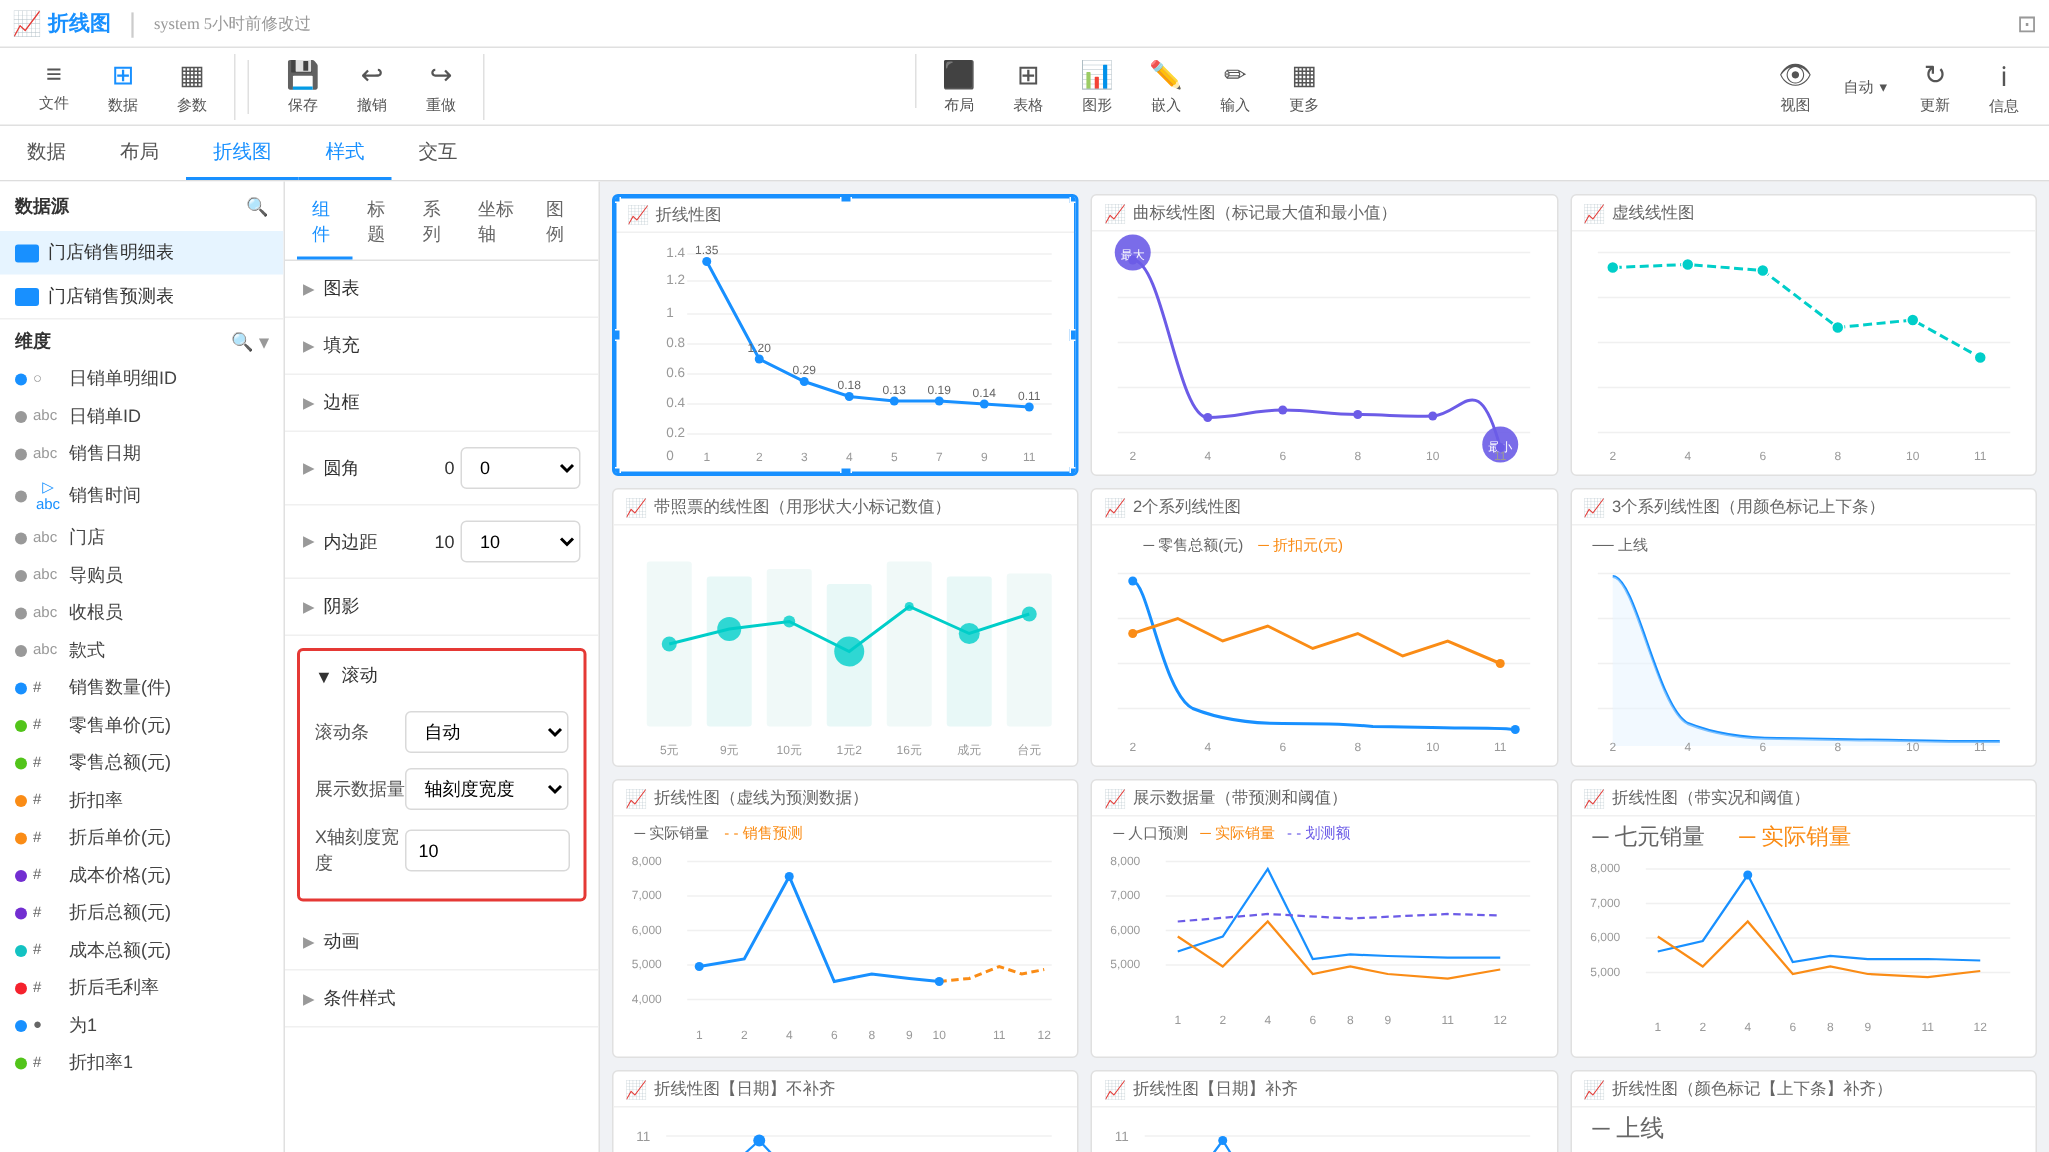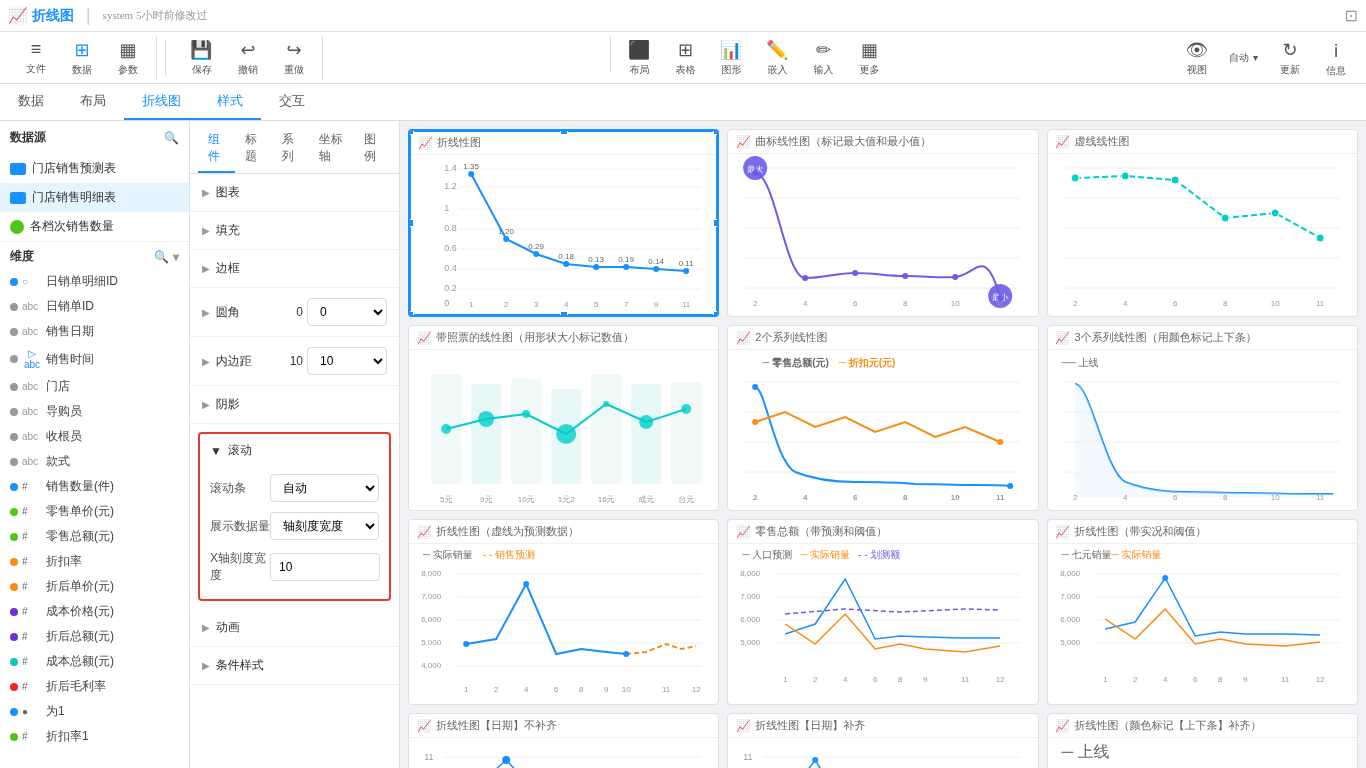--- a/index.html
+++ b/index.html
@@ -420,31 +420,27 @@
 <div class="main-layout">
 
   <div class="left-sidebar">
     <div class="section-header">
       <span>数据源</span>
       <div class="icons">
         <span>🔍</span>
       </div>
     </div>
 
+    <div class="data-source-item active">
+      <div class="ds-icon"></div>
+      <span>门店销售明细表</span>
+    </div>
     <div class="data-source-item">
       <div class="ds-icon"></div>
       <span>门店销售预测表</span>
-    </div>
-    <div class="data-source-item active">
-      <div class="ds-icon"></div>
-      <span>门店销售明细表</span>
-    </div>
-    <div class="data-source-item">
-      <div class="ds-icon green" style="border-radius:50%;width:14px;height:14px;"></div>
-      <span>各档次销售数量</span>
     </div>
 
     <div class="dim-header">
       <span>维度</span>
       <div class="icons">
         <span>🔍</span>
         <span>▾</span>
       </div>
     </div>
 
@@ -828,21 +824,21 @@
             <text x="270" y="148" font-size="8" fill="#999" text-anchor="middle">台元</text>
           </svg>
         </div>
       </div>
 
       <div class="chart-card">
         <div class="chart-title">
           <span class="chart-title-icon" style="color:#1890ff;">📈</span>
           <span>2个系列线性图</span>
         </div>
-        <div class="chart-body" style="padding:4px 4px 0;font-weight:bold;">
+        <div class="chart-body" style="padding:4px 4px 0;">
           
           <div style="display:flex; gap:10px; font-size:10px; color:#666; padding:2px 4px 2px 30px;">
             <span>─ 零售总额(元)</span>
             <span style="color:#fa8c16;">─ 折扣元(元)</span>
           </div>
           <svg width="100%" height="130" viewBox="0 0 295 130">
             <line x1="10" y1="10" x2="285" y2="10" stroke="#f0f0f0" stroke-width="1"></line>
             <line x1="10" y1="40" x2="285" y2="40" stroke="#f0f0f0" stroke-width="1"></line>
             <line x1="10" y1="70" x2="285" y2="70" stroke="#f0f0f0" stroke-width="1"></line>
             <line x1="10" y1="100" x2="285" y2="100" stroke="#f0f0f0" stroke-width="1"></line>
@@ -932,21 +928,21 @@
             <text x="210" y="128" font-size="8" fill="#999" text-anchor="middle">10</text>
             <text x="250" y="128" font-size="8" fill="#999" text-anchor="middle">11</text>
             <text x="280" y="128" font-size="8" fill="#999" text-anchor="middle">12</text>
           </svg>
         </div>
       </div>
 
       <div class="chart-card">
         <div class="chart-title">
           <span class="chart-title-icon" style="color:#1890ff;">📈</span>
-          <span>零售总额（带预测和阈值）</span>
+          <span>展示数据量（带预测和阈值）</span>
         </div>
         <div class="chart-body" style="padding:2px 4px 0;">
           <div style="display:flex; gap:8px; font-size:10px; color:#666; padding:2px 4px 2px 10px; flex-wrap:wrap;">
             <span>─ 人口预测</span>
             <span style="color:#fa8c16;">─ 实际销量</span>
             <span style="color:#6c5ce7;">- - 划测额</span>
           </div>
           <svg width="100%" height="120" viewBox="0 0 295 120">
             <text x="5" y="12" font-size="8" fill="#999">8,000</text>
             <text x="5" y="35" font-size="8" fill="#999">7,000</text>
@@ -973,21 +969,21 @@
           </svg>
         </div>
       </div>
 
       <div class="chart-card">
         <div class="chart-title">
           <span class="chart-title-icon" style="color:#1890ff;">📈</span>
           <span>折线性图（带实况和阈值）</span>
         </div>
         <div class="chart-body" style="padding:2px 4px 0;">
-          <div style="display:flex; gap:0; font-size:10px; color:#666; padding:2px 4px 2px 10px; flex-wrap:wrap;">
+          <div style="display:flex; gap:23px; font-size:15px; color:#666; padding:2px 4px 2px 10px; flex-wrap:wrap;">
             <span>─ 七元销量</span>
             <span style="color:#fa8c16;">─ 实际销量</span>
           </div>
           <svg width="100%" height="120" viewBox="0 0 295 120">
             <text x="5" y="12" font-size="8" fill="#999">8,000</text>
             <text x="5" y="35" font-size="8" fill="#999">7,000</text>
             <text x="5" y="58" font-size="8" fill="#999">6,000</text>
             <text x="5" y="81" font-size="8" fill="#999">5,000</text>
             <line x1="42" y1="10" x2="285" y2="10" stroke="#f0f0f0" stroke-width="1"></line>
             <line x1="42" y1="33" x2="285" y2="33" stroke="#f0f0f0" stroke-width="1"></line>

